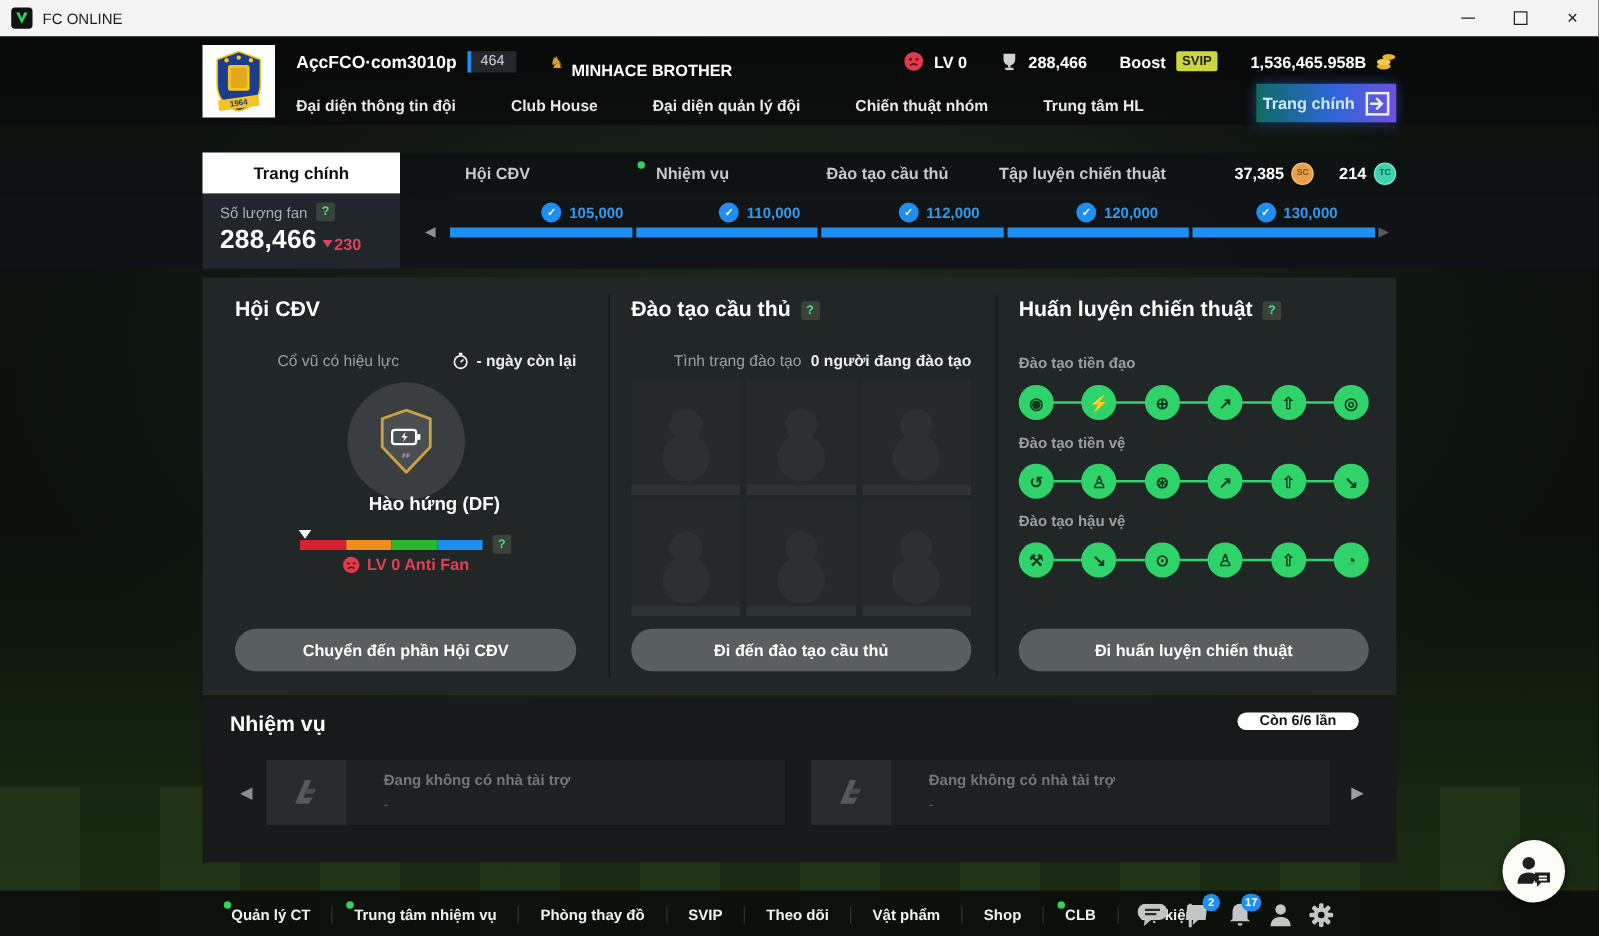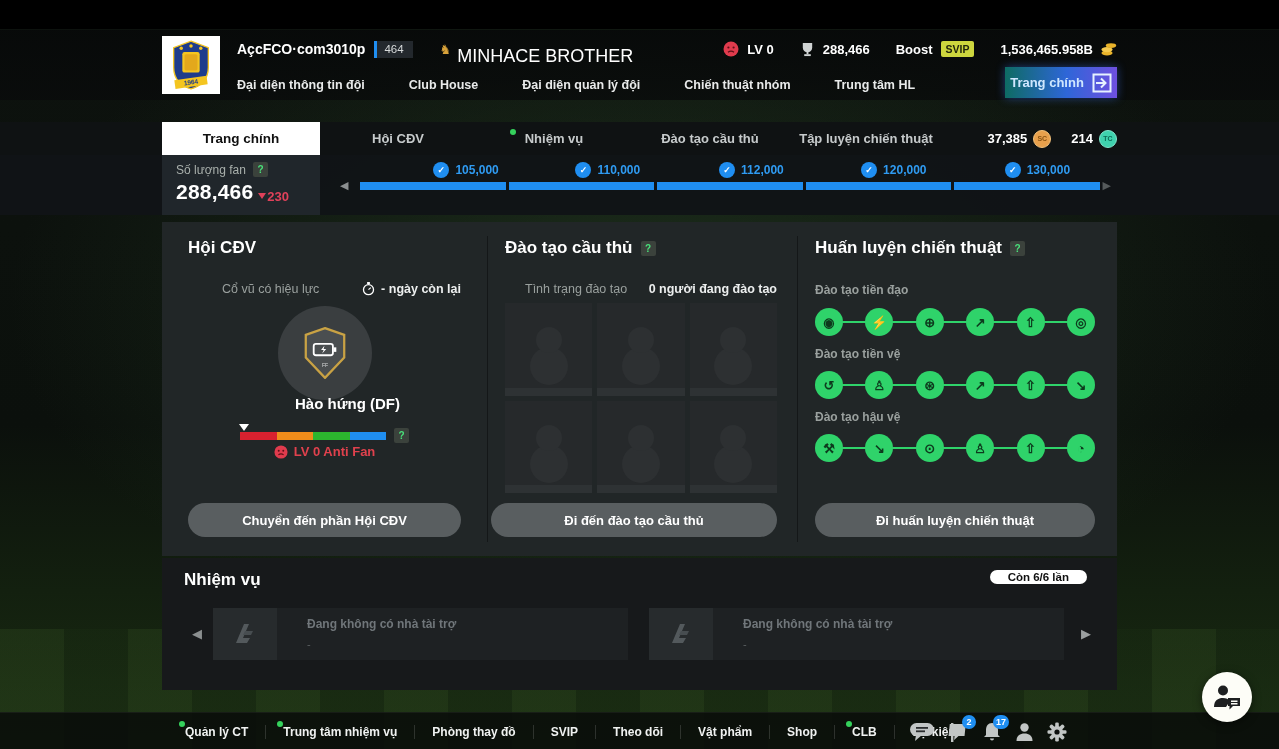--- a/index.html
+++ b/index.html
@@ -28,21 +28,21 @@
   .header{position:absolute;top:30px;left:0;width:1279px;height:70px;
           background:linear-gradient(180deg,rgba(7,9,9,.93),rgba(9,11,11,.82));}
   .crest-box{position:absolute;left:162px;top:6px;width:58px;height:58px;background:#fff;
              display:flex;align-items:center;justify-content:center;}
   .account-row{position:absolute;left:237px;top:9px;height:20px;display:flex;align-items:center;gap:9px;}
   .account-name{color:#fff;font-weight:bold;font-size:14px;}
   .account-badge{background:#23282d;border-left:3px solid #1f8ef1;color:#d7dadb;font-size:11.5px;
                  padding:2px 9px 3px 7px;}
   .team-wrap{display:flex;align-items:center;gap:6px;margin-left:18px;}
   .team-crest{color:#d9a33a;font-size:13px;line-height:1}
-  .team-name{color:#fff;font-weight:normal;font-size:18px;margin-top:15px;}
+  .team-name{color:#fff;font-weight:bold;font-size:13px;margin-top:15px;}
   .stats-row{position:absolute;right:162px;top:9px;height:20px;display:flex;align-items:center;gap:8px;}
   .stat-gap{width:10px}
   .stat-text{color:#fff;font-weight:bold;font-size:13px;}
   .svip-badge{background:#cdd63e;color:#22260c;font-weight:bold;font-size:10.5px;padding:2px 5px;border-radius:2px;}
   .nav-row{position:absolute;left:237px;top:40px;height:30px;display:flex;align-items:center;gap:44px;}
   .nav-item{color:#e8eaea;font-weight:bold;font-size:12.5px;cursor:pointer;white-space:nowrap;}
   .home-btn{position:absolute;right:162px;top:37px;width:112px;height:31px;
      background:linear-gradient(90deg,#0e6b63,#2e66d8 55%,#6e50e0);
      display:flex;align-items:center;justify-content:center;gap:8px;box-shadow:0 0 10px rgba(60,120,255,.45);}
   .home-btn span{color:#cfe7ff;font-weight:bold;font-size:13px;}
@@ -105,21 +105,21 @@
   .mood-bar .m3{flex:1;background:#2cb52e;}
   .mood-bar .m4{flex:1;background:#1f8ef1;}
   .mood-marker{position:absolute;left:-1px;top:-8px;width:0;height:0;
       border-left:5px solid transparent;border-right:5px solid transparent;border-top:7px solid #fff;}
   .lv-row{position:absolute;top:222px;left:0;right:0;display:flex;align-items:center;justify-content:center;gap:6px;
           color:#e0414d;font-weight:bold;font-size:13px;}
   .applied{position:absolute;top:243px;left:0;right:0;text-align:center;color:#8d9393;font-size:11.5px;}
   .panel-btn{position:absolute;top:281px;left:26px;right:26px;height:34px;border-radius:17px;
      background:#595e60;color:#fff;font-weight:bold;font-size:13px;display:flex;align-items:center;
      justify-content:center;cursor:pointer;border:none;font-family:inherit;}
-  .col2 .sub-row,.col2 .panel-btn{left:4px;right:20px;}
+  .col2 .sub-row,.col2 .panel-btn{left:18px;right:20px;}
   .col2 .panel-title{left:18px;}
   .slot-grid{position:absolute;top:81px;left:18px;right:20px;height:190px;
      display:grid;grid-template-columns:1fr 1fr 1fr;grid-template-rows:1fr 1fr;gap:5px;}
   .slot{background:#26292b;position:relative;cursor:pointer;overflow:hidden;}
   .slot:after{content:"";position:absolute;left:0;right:0;bottom:0;height:8px;background:#2e3234;}
   .silhouette{position:absolute;left:50%;top:24px;transform:translateX(-50%);width:26px;height:26px;
       border-radius:50%;background:#2d3032;box-shadow:0 26px 0 6px #2d3032;}
   .col3 .panel-title{left:18px;}
   .col3 .panel-btn{left:18px;right:22px;}
   .t-label{position:absolute;left:18px;color:#9aa09e;font-size:12px;font-weight:bold;}
@@ -158,20 +158,39 @@
      justify-content:center;padding:0 3px;box-sizing:border-box;}
   
   .support{position:absolute;left:1202px;top:672px;width:50px;height:50px;border-radius:50%;background:#fdfdf7;
      display:flex;align-items:center;justify-content:center;cursor:pointer;box-shadow:0 2px 8px rgba(0,0,0,.5);}
 </style>
 </head>
 <body>
 
 <div id="app">
 
+  <div class="titlebar">
+    <div class="app-logo">
+      <svg width="11" height="11" viewBox="0 0 12 12">
+          <path d="M1 1 L6 11 L11 1 L8 1 L6 6 L4 1 Z" fill="#35d15c"></path>
+        </svg>
+    </div>
+    <div class="app-title">FC ONLINE</div>
+    <div class="win-controls">
+      <div class="win-btn">
+          <span class="min-glyph"></span>
+        </div>
+      <div class="win-btn">
+          <span class="max-glyph"></span>
+        </div>
+      <div class="win-btn">
+          <span class="close-glyph">×</span>
+        </div>
+    </div>
+  </div>
 
   <div class="game-bg"></div>
 
   <div class="header">
     <div class="crest-box">
       <svg width="44" height="52" viewBox="0 0 40 48">
         <path d="M20 2 L36 8 V26 C36 38 28 44 20 46 C12 44 4 38 4 26 V8 Z" fill="#1e3c8c" stroke="#f4c520" stroke-width="1.2"></path>
         <circle cx="11" cy="8.5" r="1.6" fill="#f4c520"></circle>
           <circle cx="20" cy="6.5" r="1.6" fill="#f4c520"></circle>
           <circle cx="29" cy="8.5" r="1.6" fill="#f4c520"></circle>

